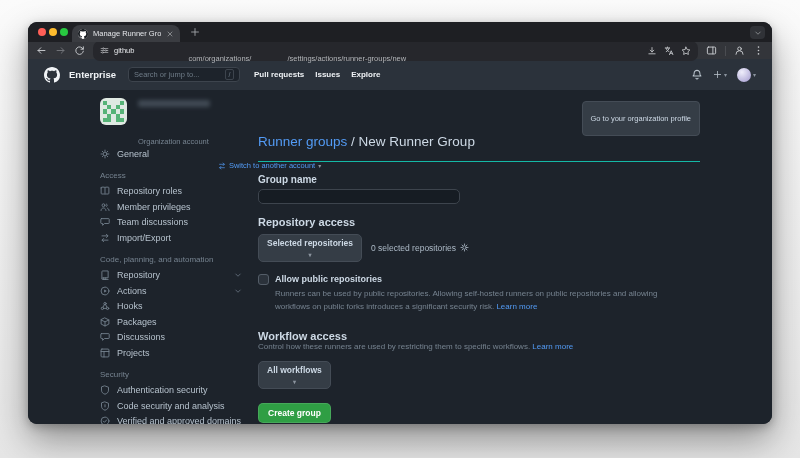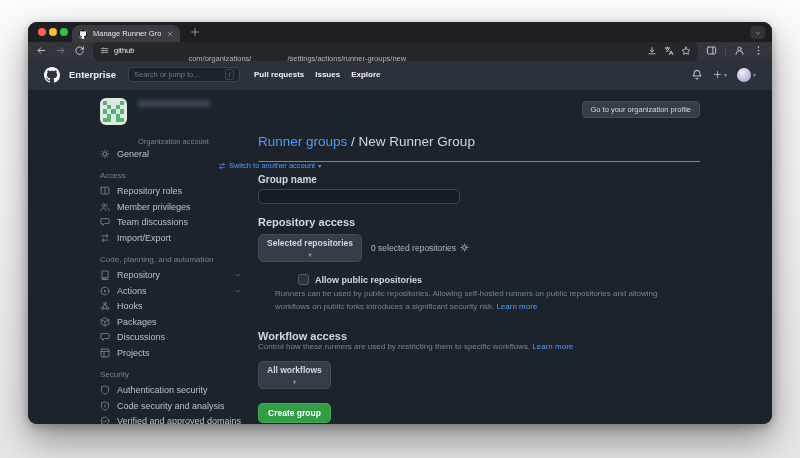--- a/index.html
+++ b/index.html
@@ -61,21 +61,21 @@
 
   .orgheader { position:absolute; left:0; top:8px; right:0; height:30px; }
   .org-avatar { position:absolute; left:0; top:0; width:27px; height:27px; border-radius:6px; background:#dfe9e2; overflow:hidden; }
   .org-avatar svg { width:21px; height:21px; margin:3px; display:block; }
   .org-name-blur { position:absolute; left:38px; top:2px; width:72px; height:7px; background:#4a545f; border-radius:2px;
                    filter:blur(2px); opacity:.8; }
   .org-meta { position:absolute; left:38px; top:15px; display:flex; align-items:center; gap:9px; font-size:7.5px; }
   .org-type { color:#768390; }
   .org-switch { display:flex; align-items:center; gap:3px; color:#539bf5;margin-top:48px; }
   .org-switch .sw-ico { width:8px; height:8px; }
-  .profile-btn { position:absolute; right:0; top:3px; height:17px; padding:0 8px; display:flex; align-items:center;
+  .profile-btn { position:absolute; right:0; top:3px; height:35px; padding:0 8px; display:flex; align-items:center;
                  background:#353d46; border:1px solid #444c56; border-radius:4px; color:#cdd9e5; font-size:7.5px; }
 
   
   .sidebar { position:absolute; left:0; top:56px; width:142px; }
   .sb-item { display:flex; align-items:center; gap:7px; height:15.5px; color:#b6c2cd; font-size:9px; cursor:pointer; }
   .sb-ico { width:10px; height:10px; color:#768390; flex:none; }
   .sb-lab { white-space:nowrap; }
   .sb-chev { margin-left:auto; width:8px; height:8px; color:#768390; }
   .sb-sec { margin:9px 0 4px 0; font-size:8px; color:#768390; }
 
@@ -85,21 +85,21 @@
   .breadcrumb a { color:#539bf5; text-decoration:none; }
   .group-label { margin-top:12px; font-size:10px; font-weight:bold; color:#cdd9e5; }
   .group-input { margin-top:4px; width:202px; height:15px; background:#161c23; border:1px solid #3d444d; border-radius:5px; color:#cdd9e5; font-size:9px; padding:0 5px; outline:none; }
   .h2 { margin-top:12px; font-size:11px; font-weight:bold; color:#cdd9e5; }
   .selector-row { margin-top:6px; display:flex; align-items:center; gap:9px; }
   .btn-secondary { display:inline-flex; align-items:center; gap:4px; background:#353d46; border:1px solid #444c56;
                    border-radius:5px; padding:3px 8px; font-size:8.5px; font-weight:bold; color:#cdd9e5; cursor:pointer;flex-direction:column; }
   .btn-secondary .caret { color:#8b949e; }
   .count { display:flex; align-items:flex-start; gap:4px; font-size:8.5px; color:#adbac7; }
   .count .gear-sm { width:9px; height:9px; color:#adbac7; }
-  .checkbox-row { margin-top:12px; display:flex; align-items:center; gap:6px;margin-left:40px; }
+  .checkbox-row { margin-top:12px; display:flex; align-items:flex-start; gap:6px; }
   .checkbox { width:11px; height:11px; border:1px solid #545d68; border-radius:3px; background:#2b323b; }
   .cb-label { font-size:9px; font-weight:bold; color:#cdd9e5; }
   .note { margin-left:17px; margin-top:3px; width:406px; font-size:8px; line-height:1.6; color:#768390; }
   .note a, .wf-desc a { color:#539bf5; text-decoration:none; }
   .wf-head { margin-top:16px; }
   .wf-desc { margin-top:0; font-size:8px; color:#768390; }
   .wf-btn { margin-top:8px; }
   .btn-primary { display:inline-flex; align-items:center; margin-top:14px; background:#2f9e44; border:1px solid rgba(240,246,252,.12);
                  border-radius:5px; padding:4px 9px; font-size:8.5px; font-weight:bold; color:#ffffff; cursor:pointer; }
 

